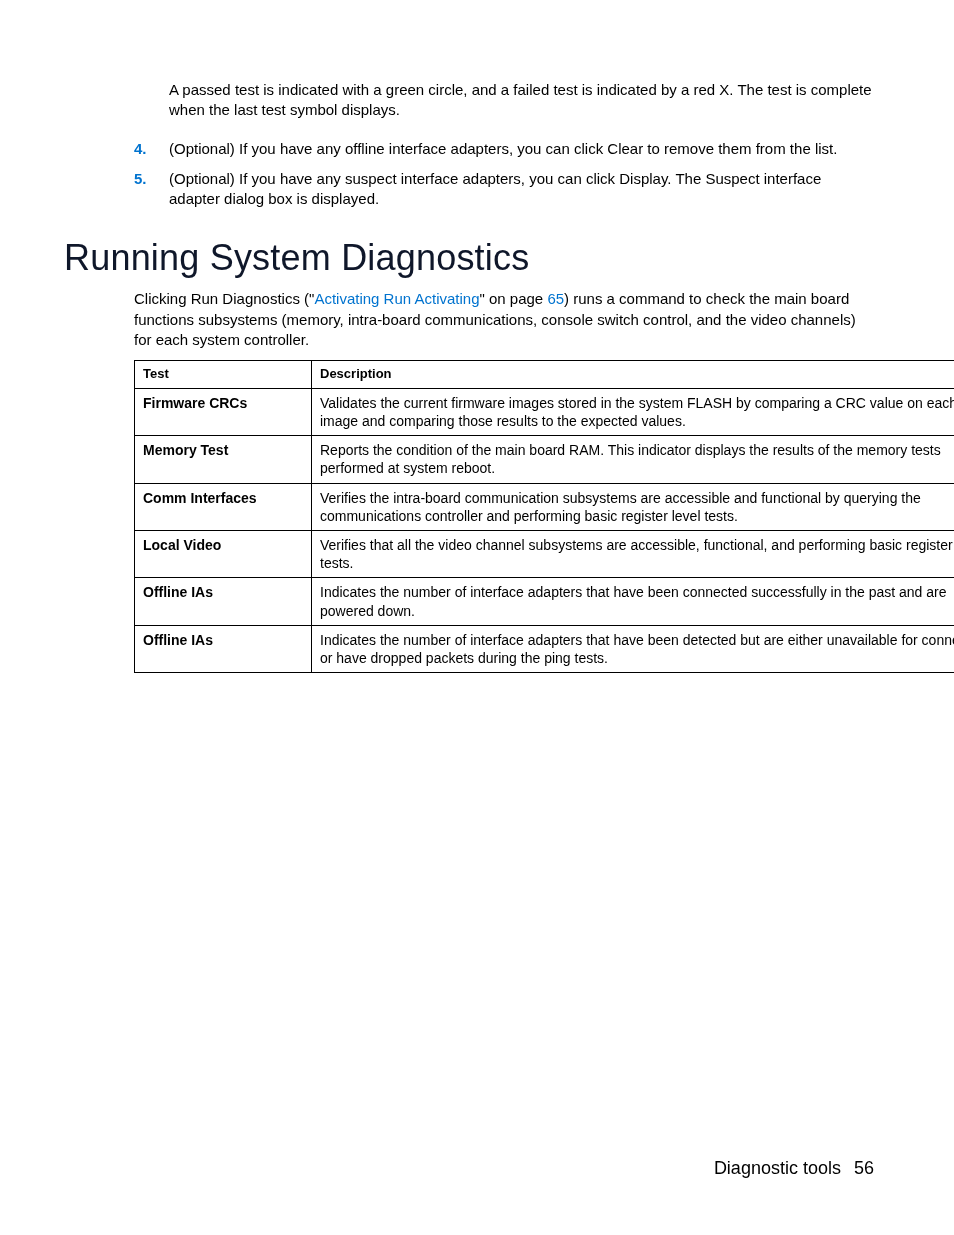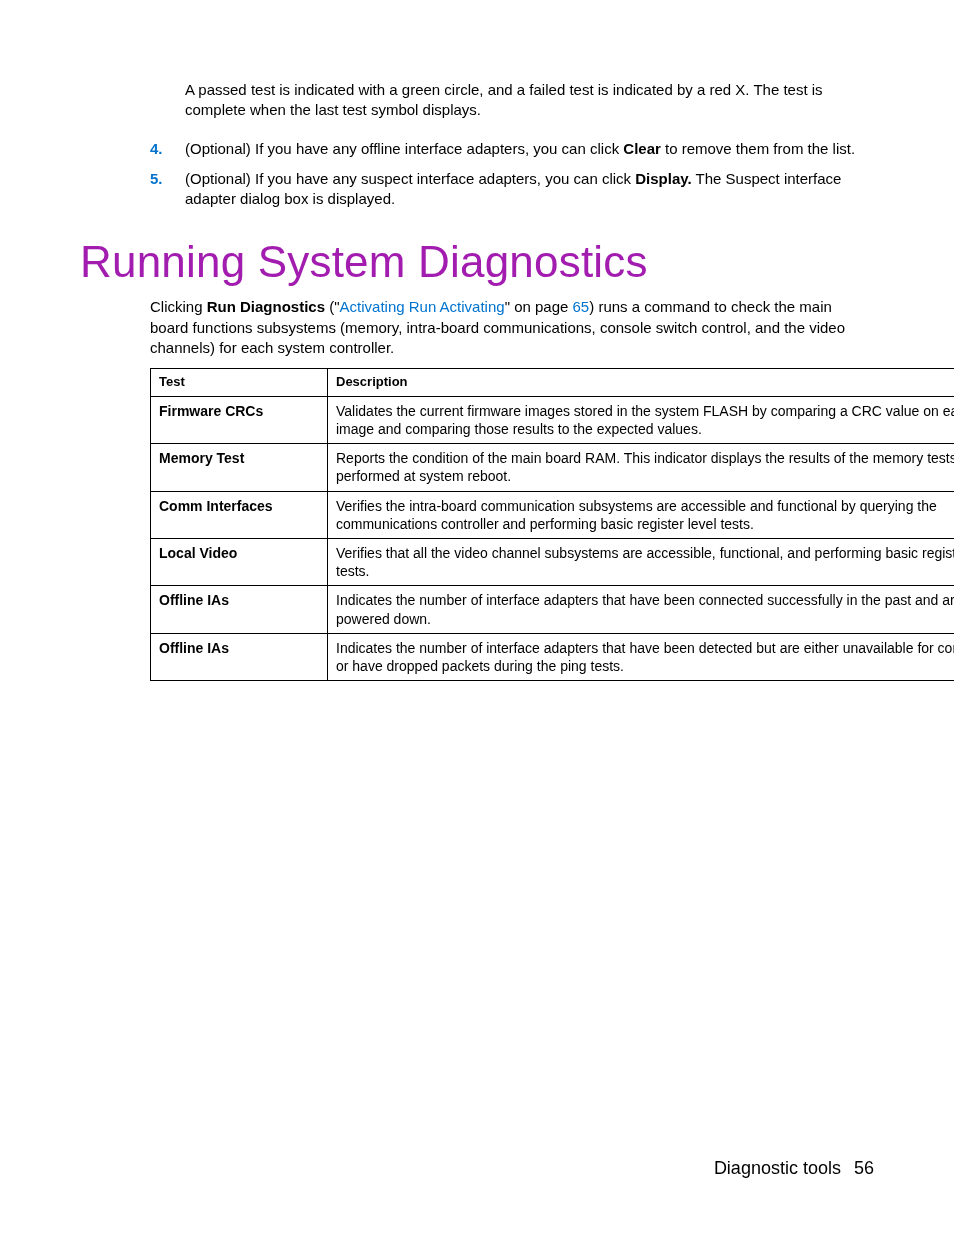--- a/index.html
+++ b/index.html
@@ -8,21 +8,21 @@
     width: 954px;
     background: #fff;
     font-family: "Segoe UI", "Helvetica Neue", Arial, sans-serif;
     color: #000;
   }
   .page {
     width: 954px;
     height: 1235px;
     position: relative;
     box-sizing: border-box;
-    padding: 80px 80px 40px 80px;
+    padding: 80px 80px 40px 64px;
   }
   .intro-block {
     margin-left: 105px;
     margin-bottom: 18px;
     font-size: 15px;
     line-height: 1.35;
   }
   ol.numbered {
     list-style: none;
     margin: 0 0 0 70px;
@@ -37,38 +37,38 @@
   }
   ol.numbered > li .marker {
     position: absolute;
     left: 0;
     top: 0;
     color: #0073cf;
     font-weight: 700;
     font-size: 15px;
   }
   .heading {
-    color: #a21caf;
+    color: #0f172a;
     font-weight: 300;
-    font-size: 44px;
+    font-size: 36px;
     margin: 28px 0 10px 0;
     letter-spacing: 0.2px;
   }
   .section-para {
     margin-left: 70px;
     font-size: 15px;
     line-height: 1.35;
     margin-bottom: 10px;
   }
   .link {
     color: #0073cf;
     font-weight: 400;
     cursor: pointer;
   }
-  b { font-weight: 700; }
+  b { font-weight: 400; }
   table.diag {
     border-collapse: collapse;
     width: 866px;
     margin-left: 70px;
     font-size: 14px;
     line-height: 1.3;
   }
   table.diag th, table.diag td {
     border: 1px solid #000;
     padding: 5px 8px;

